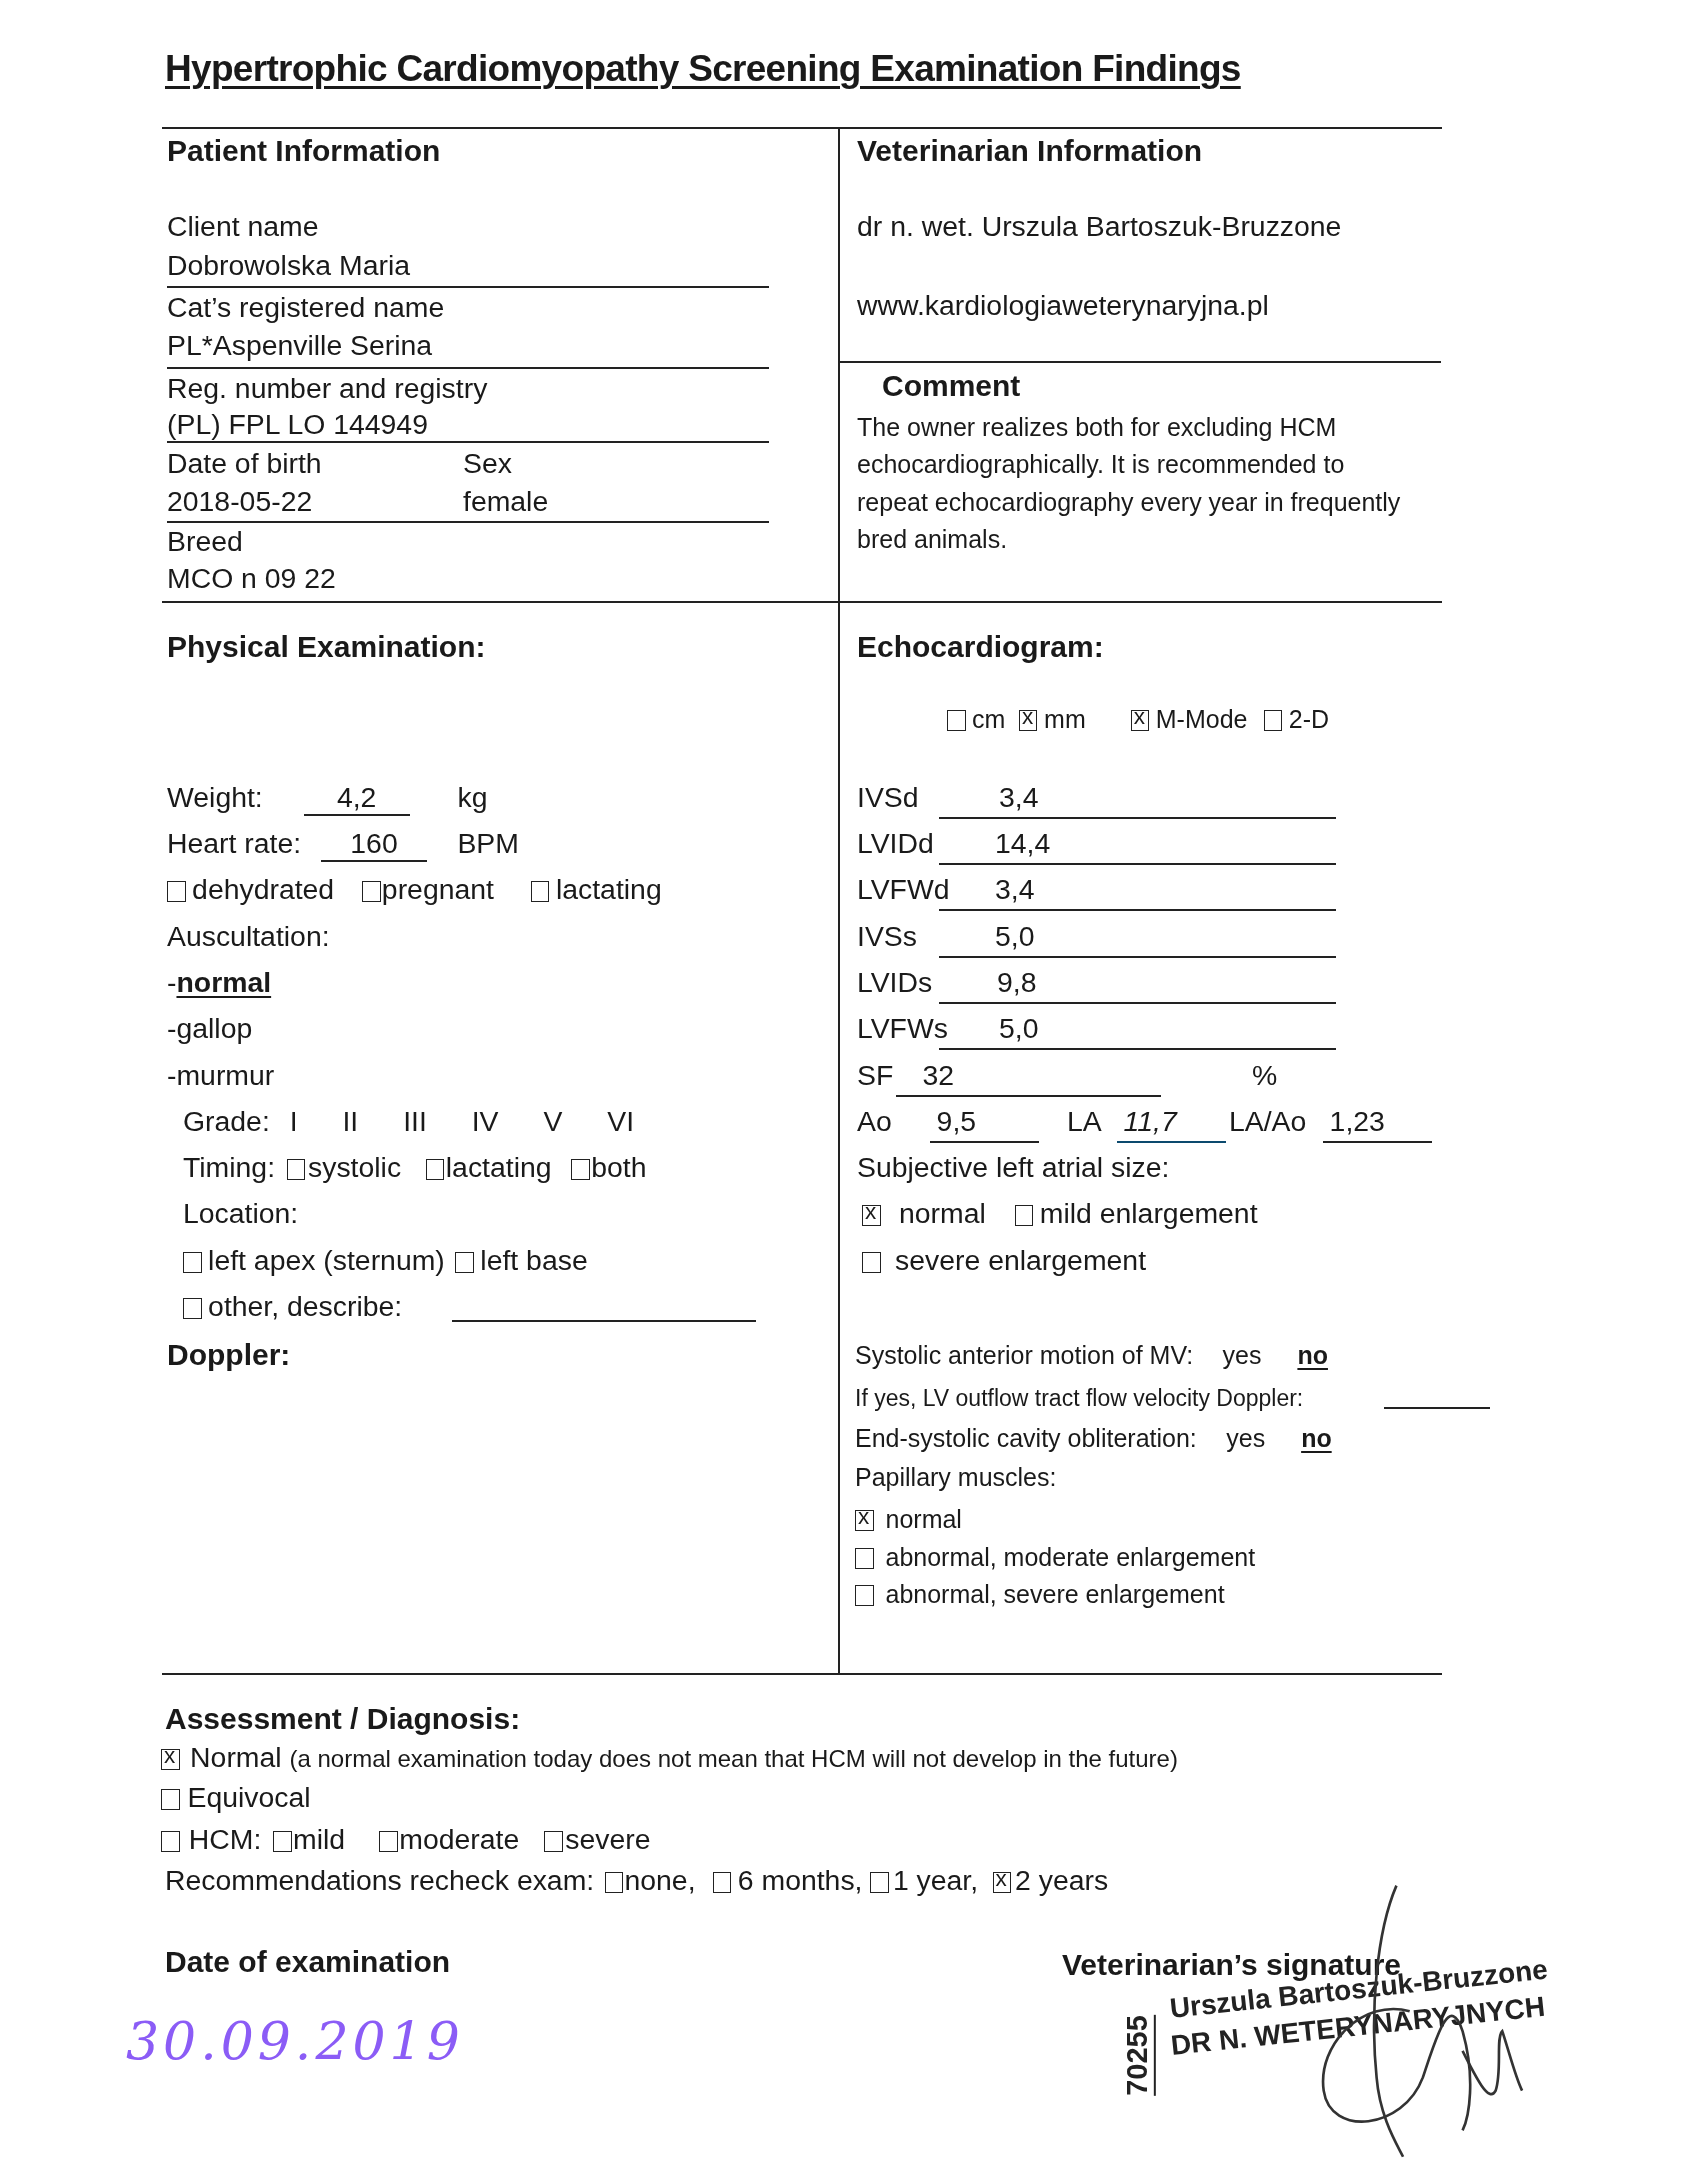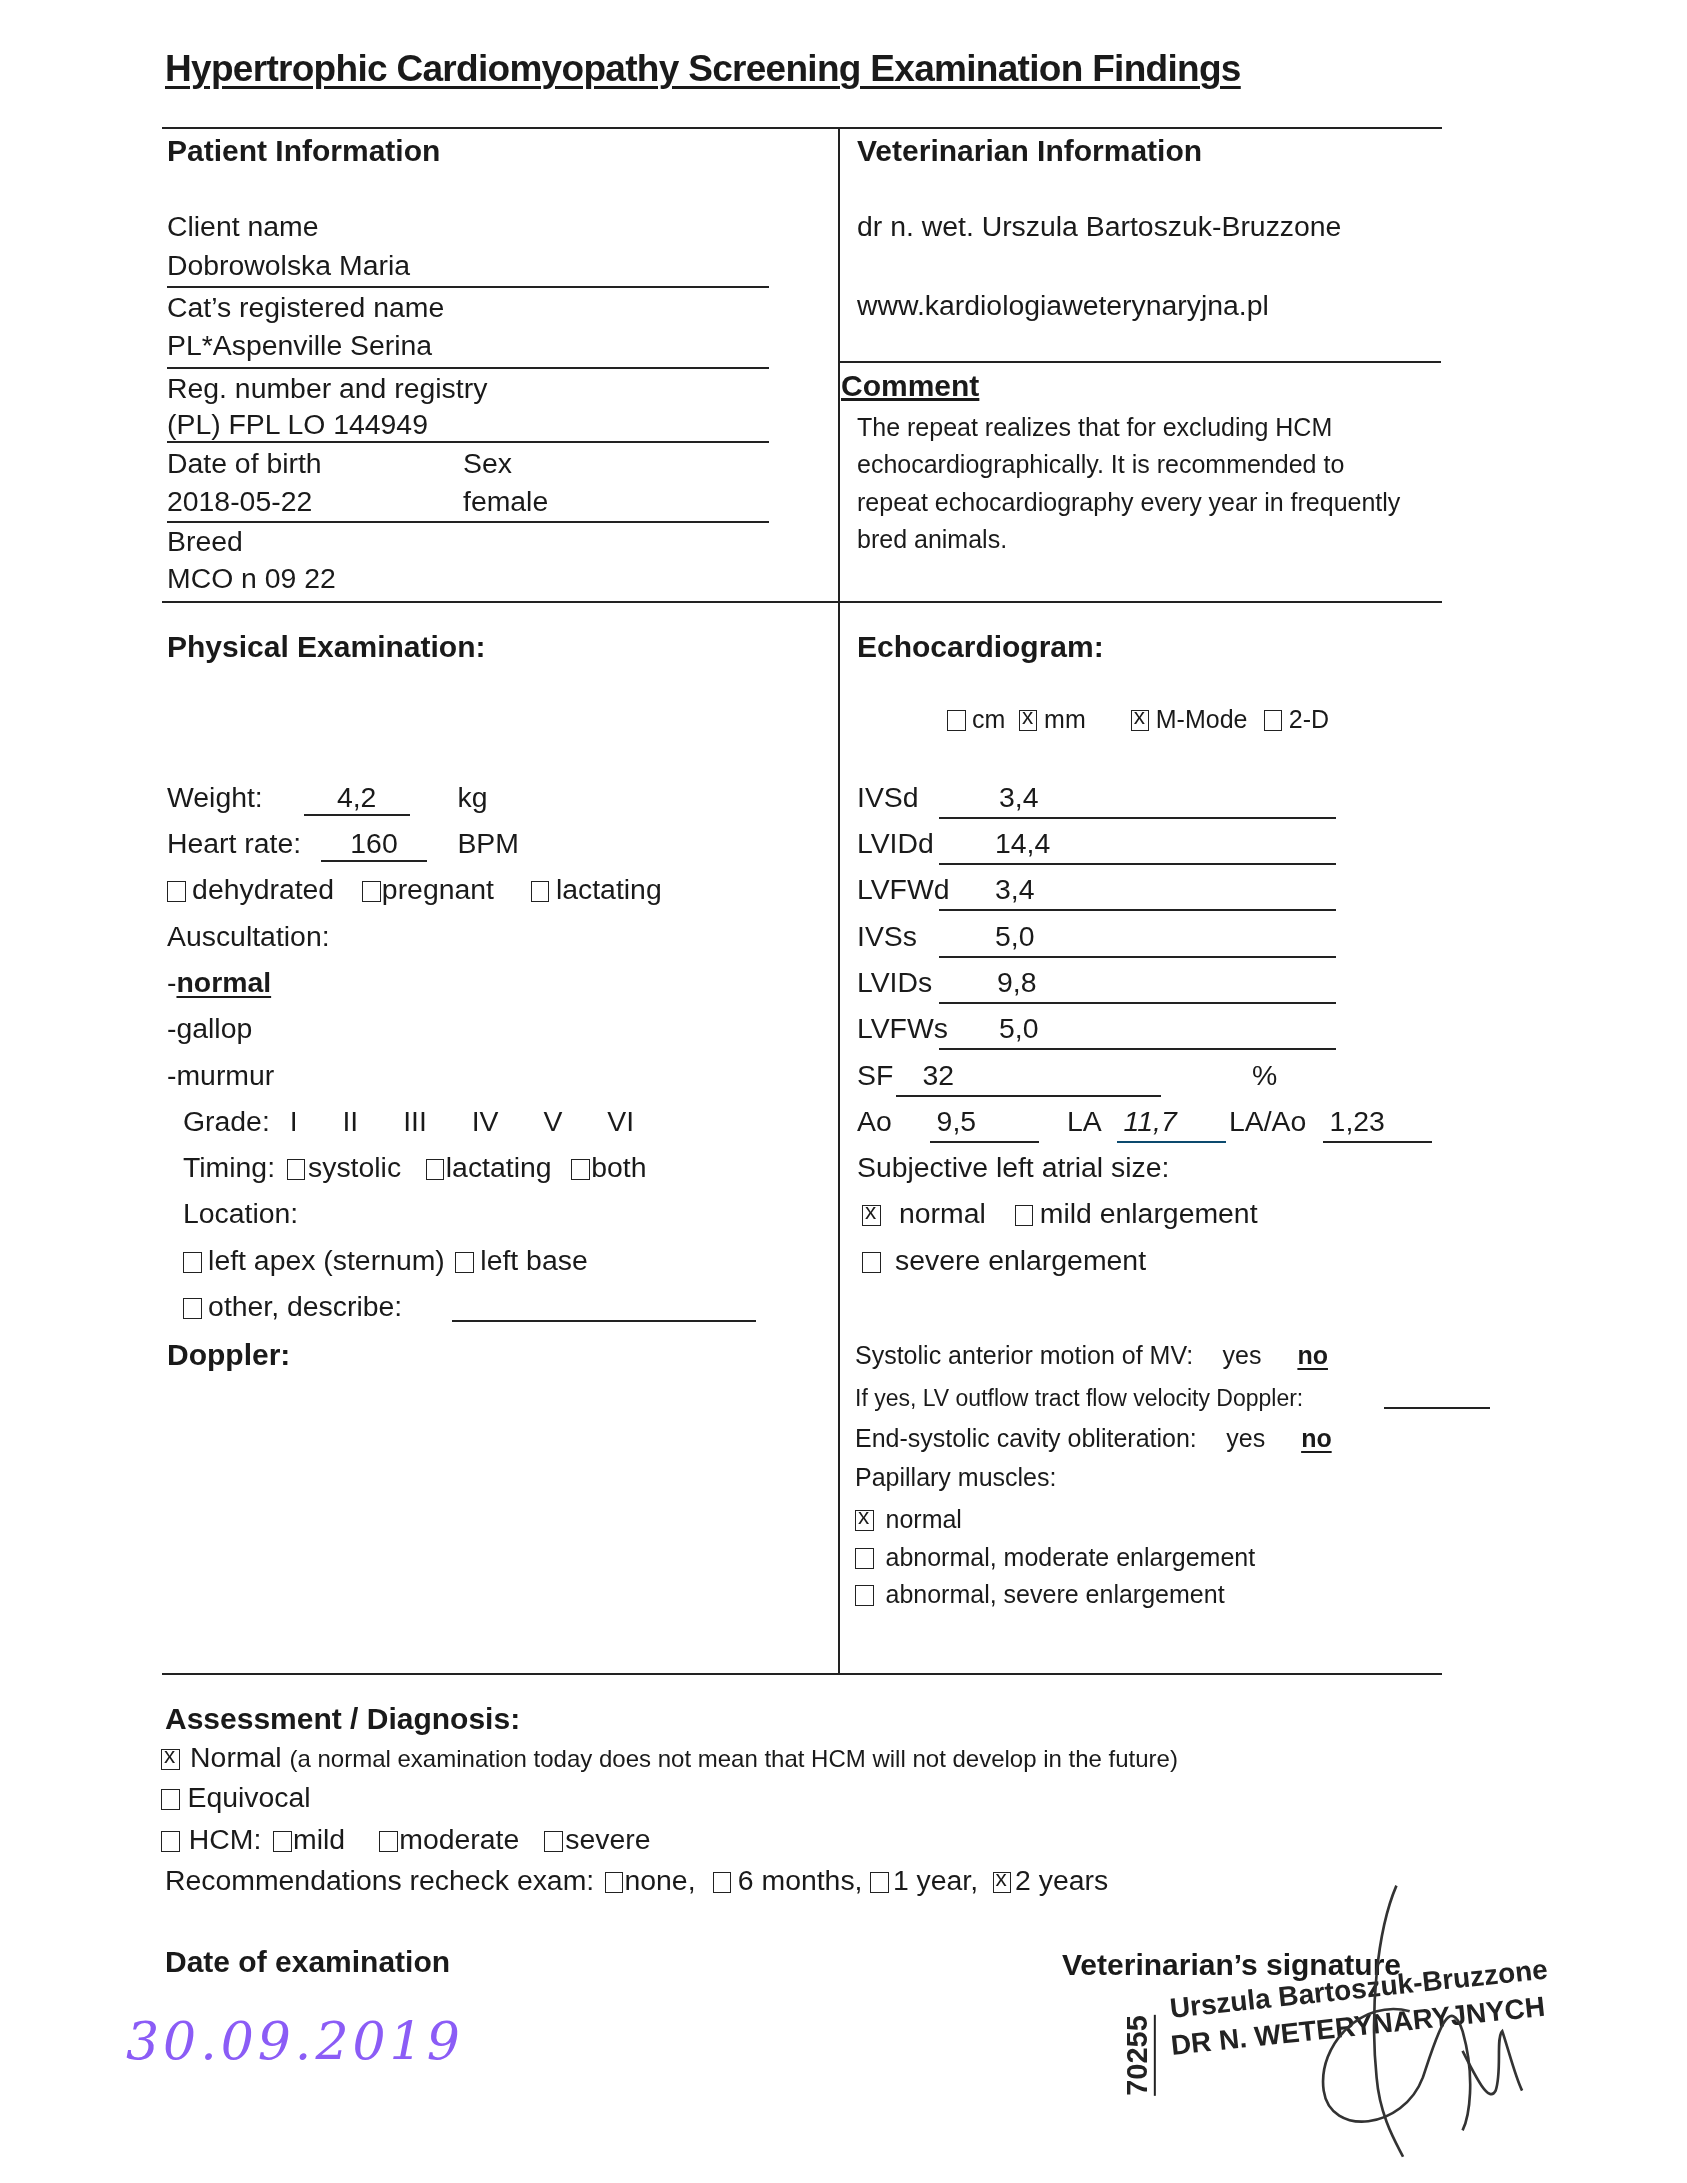--- a/index.html
+++ b/index.html
@@ -59,22 +59,22 @@
   <div class="abs t" style="left:167px; top:562px;">MCO n 09 22</div>
 </section>
 
 <section>
   <div class="abs h" style="left:857px; top:134px;">Veterinarian Information</div>
   <div class="abs t" style="left:857px; top:210px;">dr n. wet. Urszula Bartoszuk-Bruzzone</div>
   <div class="abs t" style="left:857px; top:289px;">www.kardiologiaweterynaryjna.pl</div>
 </section>
 
 <section>
-  <div class="abs h" style="left:841px; top:369px;text-decoration:underline;">Comment</div>
-  <div class="abs ts" style="left:857px; top:413px;">The repeat realizes that for excluding HCM</div>
+  <div class="abs h" style="left:882px; top:369px;">Comment</div>
+  <div class="abs ts" style="left:857px; top:413px;">The owner realizes both for excluding HCM</div>
   <div class="abs ts" style="left:857px; top:450px;">echocardiographically. It is recommended to</div>
   <div class="abs ts" style="left:857px; top:488px;">repeat echocardiography every year in frequently</div>
   <div class="abs ts" style="left:857px; top:525px;">bred animals.</div>
 </section>
 
 <section>
   <div class="abs h" style="left:167px; top:630px;">Physical Examination:</div>
 
   <div class="abs t" style="left:167px; top:781px;">
     <span>Weight:</span>

